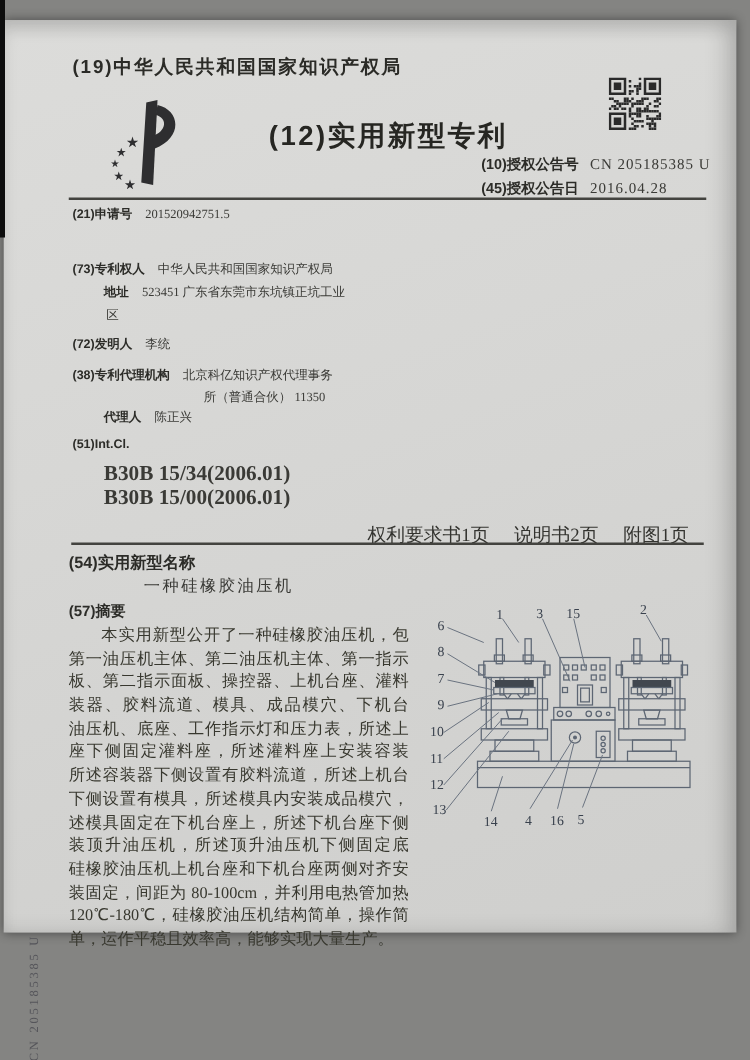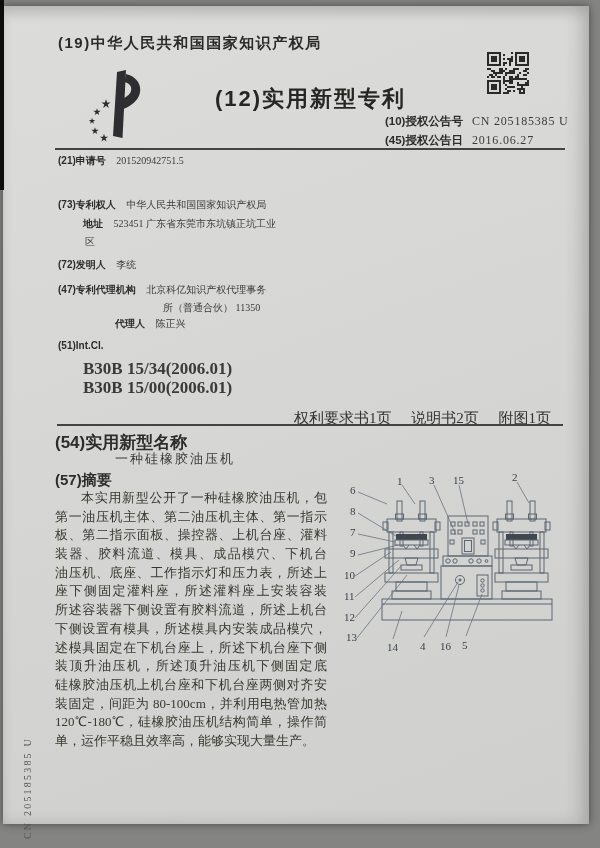--- a/index.html
+++ b/index.html
@@ -3,21 +3,21 @@
 <meta charset="utf-8">
 <style>
   html,body{margin:0;padding:0;}
   body{
     width:600px;height:848px;position:relative;overflow:hidden;
     background:#848482;
     font-family:"Liberation Serif", serif;
   }
   .edge-left{position:absolute;left:0;top:0;width:4px;height:190px;background:#0d0d0d;z-index:3;}
   .page{
-    position:absolute;left:3px;top:6px;width:586px;height:818px;z-index:2;
+    position:absolute;left:3px;top:16px;width:586px;height:730px;z-index:2;
     background:linear-gradient(160deg,#dcdcda 0%,#d7d7d5 40%,#d2d2d0 75%,#cfcfcd 100%);
     box-shadow:inset -10px 0 16px rgba(0,0,0,.14), inset 0 8px 12px rgba(0,0,0,.10), 0 0 8px rgba(0,0,0,.45);
     color:#33332f;
   }
   .abs{position:absolute;}
   .lbl{font-family:"Liberation Sans", sans-serif;font-weight:700;color:#2c2c28;}
   .val{font-family:"Liberation Serif", serif;color:#3a3a36;}
   .office{font-family:"Liberation Sans", sans-serif;font-weight:700;font-size:15px;letter-spacing:1.5px;color:#2b2b27;}
   .kind{font-family:"Liberation Sans", sans-serif;font-weight:700;font-size:22px;letter-spacing:2px;color:#262622;}
   .publine{font-size:12px;white-space:nowrap;}
@@ -187,21 +187,21 @@
       <rect x="17" y="20" width="1" height="1" fill="#2a2a2a"></rect>
       <rect x="18" y="20" width="1" height="1" fill="#2a2a2a"></rect>
     </svg>
 
   <div class="abs publine" style="left:382px;top:108px;">
     <span class="lbl">(10)授权公告号</span>
     <span class="val" style="margin-left:6px;">CN 205185385 U</span>
   </div>
   <div class="abs publine" style="left:382px;top:127px;">
     <span class="lbl">(45)授权公告日</span>
-    <span class="val" style="margin-left:6px;">2016.06.27</span>
+    <span class="val" style="margin-left:6px;">2016.04.28</span>
   </div>
 
   <div class="rule" style="left:52px;top:142px;width:510px;"></div>
 
   <div class="abs bib" style="left:55px;top:148px;">
     <span class="lbl">(21)申请号</span>
     <span class="val">201520942751.5</span>
   </div>
   <div class="abs bib" style="left:55px;top:192px;">
     <span class="lbl">(73)专利权人</span>
@@ -210,44 +210,44 @@
   <div class="abs bib" style="left:80px;top:211px;">
     <span class="lbl">地址</span>
     <span class="val">523451 广东省东莞市东坑镇正坑工业</span>
   </div>
   <div class="abs bib val" style="left:82px;top:229px;">区</div>
   <div class="abs bib" style="left:55px;top:252px;">
     <span class="lbl">(72)发明人</span>
     <span class="val">李统</span>
   </div>
   <div class="abs bib" style="left:55px;top:277px;">
-    <span class="lbl">(47)专利代理机构</span>
+    <span class="lbl">(38)专利代理机构</span>
     <span class="val">北京科亿知识产权代理事务</span>
   </div>
   <div class="abs bib val" style="left:160px;top:295px;">所（普通合伙） 11350</div>
-  <div class="abs bib" style="left:80px;top:311px;margin-left:32px;">
+  <div class="abs bib" style="left:80px;top:311px;">
     <span class="lbl">代理人</span>
     <span class="val">陈正兴</span>
   </div>
   <div class="abs bib" style="left:55px;top:334px;">
     <span class="lbl">(51)Int.Cl.</span>
   </div>
   <div class="abs intcl" style="left:80px;top:353px;">B30B 15/34(2006.01)</div>
   <div class="abs intcl" style="left:80px;top:372px;">B30B 15/00(2006.01)</div>
 
   <div class="abs pages-note" style="right:38px;top:403px;">
     <span>权利要求书1页</span>
     <span>说明书2页</span>
     <span>附图1页</span>
   </div>
   <div class="rule" style="left:54px;top:418px;width:506px;"></div>
 
-  <div class="abs lbl" style="left:52px;top:425px;font-size:17px;">(54)实用新型名称</div>
+  <div class="abs lbl" style="left:52px;top:425px;font-size:13px;">(54)实用新型名称</div>
   <div class="abs val title-val" style="left:80px;top:444px;margin-left:32px;">一种硅橡胶油压机</div>
-  <div class="abs lbl" style="left:52px;top:465px;font-size:15px;">(57)摘要</div>
+  <div class="abs lbl" style="left:52px;top:465px;font-size:12px;">(57)摘要</div>
 
   <div class="abs abstract-col" style="left:52px;top:483px;">
     <div class="aline first">本实用新型公开了一种硅橡胶油压机，包括</div>
     <div class="aline">第一油压机主体、第二油压机主体、第一指示面</div>
     <div class="aline">板、第二指示面板、操控器、上机台座、灌料座、容</div>
     <div class="aline">装器、胶料流道、模具、成品模穴、下机台座、顶升</div>
     <div class="aline">油压机、底座、工作指示灯和压力表，所述上机台</div>
     <div class="aline">座下侧固定灌料座，所述灌料座上安装容装器，</div>
     <div class="aline">所述容装器下侧设置有胶料流道，所述上机台座</div>
     <div class="aline">下侧设置有模具，所述模具内安装成品模穴，所</div>

